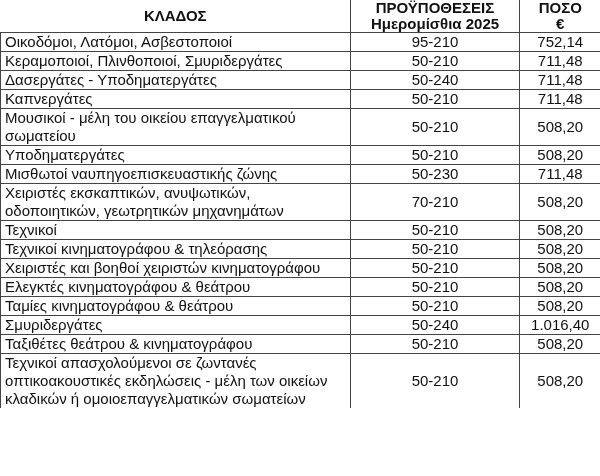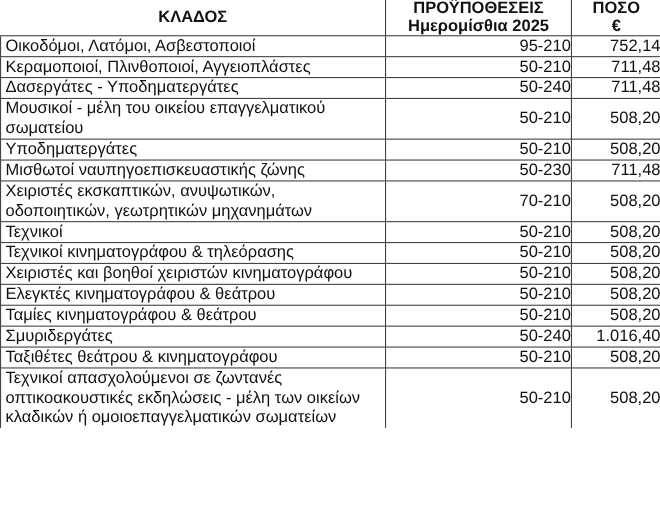--- a/index.html
+++ b/index.html
@@ -49,21 +49,21 @@
   td {
     line-height: 18px;
     margin-top: 32px;
   }
   td.c-sector {
     text-align: left;
     padding-left: 4px;
     padding-right: 2px;
   }
   td.c-cond, td.c-amount {
-    text-align: right;
+    text-align: center;
   }
 </style>
 </head>
 <body>
 
 <div id="page">
   <table class="sectors">
     <colgroup>
       <col class="c1">
       <col class="c2">
@@ -79,31 +79,36 @@
       </tr>
     </thead>
     <tbody id="table-body">
   <tr>
     <td class="c-sector">Οικοδόμοι, Λατόμοι, Ασβεστοποιοί</td>
     <td class="c-cond">95-210</td>
     <td class="c-amount">752,14</td>
   </tr>
 
   <tr>
-    <td class="c-sector">Κεραμοποιοί, Πλινθοποιοί, Αγγειοπλάστες</td>
+    <td class="c-sector">Κεραμοποιοί, Πλινθοποιοί, Σμυριδεργάτες</td>
     <td class="c-cond">50-210</td>
     <td class="c-amount">711,48</td>
   </tr>
 
   <tr>
     <td class="c-sector">Δασεργάτες - Υποδηματεργάτες</td>
     <td class="c-cond">50-240</td>
     <td class="c-amount">711,48</td>
   </tr>
 
+  <tr>
+    <td class="c-sector">Καπνεργάτες</td>
+    <td class="c-cond">50-210</td>
+    <td class="c-amount">711,48</td>
+  </tr>
 
   <tr>
     <td class="c-sector">Μουσικοί - μέλη του οικείου επαγγελματικού
 σωματείου</td>
     <td class="c-cond">50-210</td>
     <td class="c-amount">508,20</td>
   </tr>
 
   <tr>
     <td class="c-sector">Υποδηματεργάτες</td>

